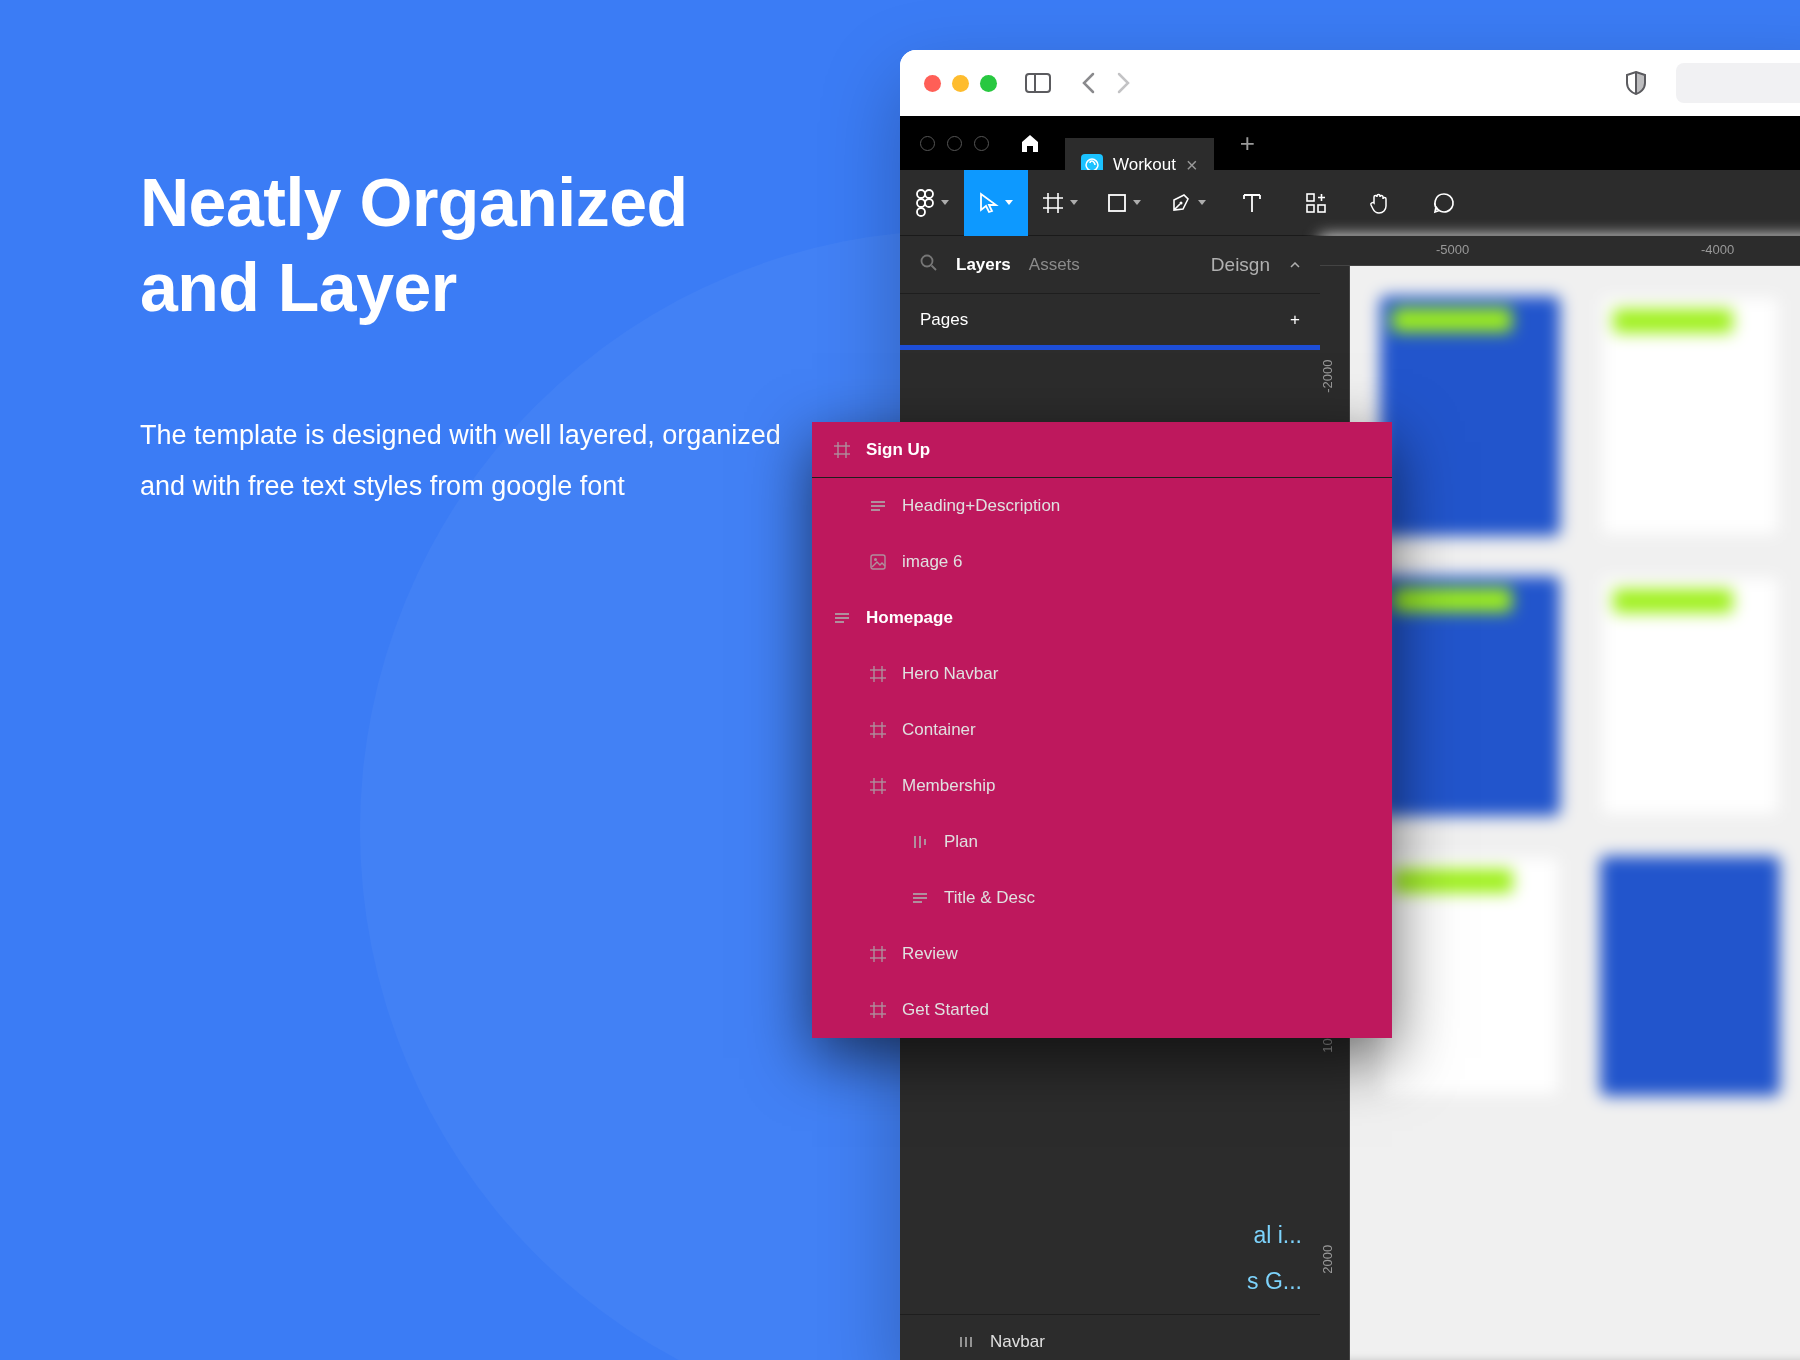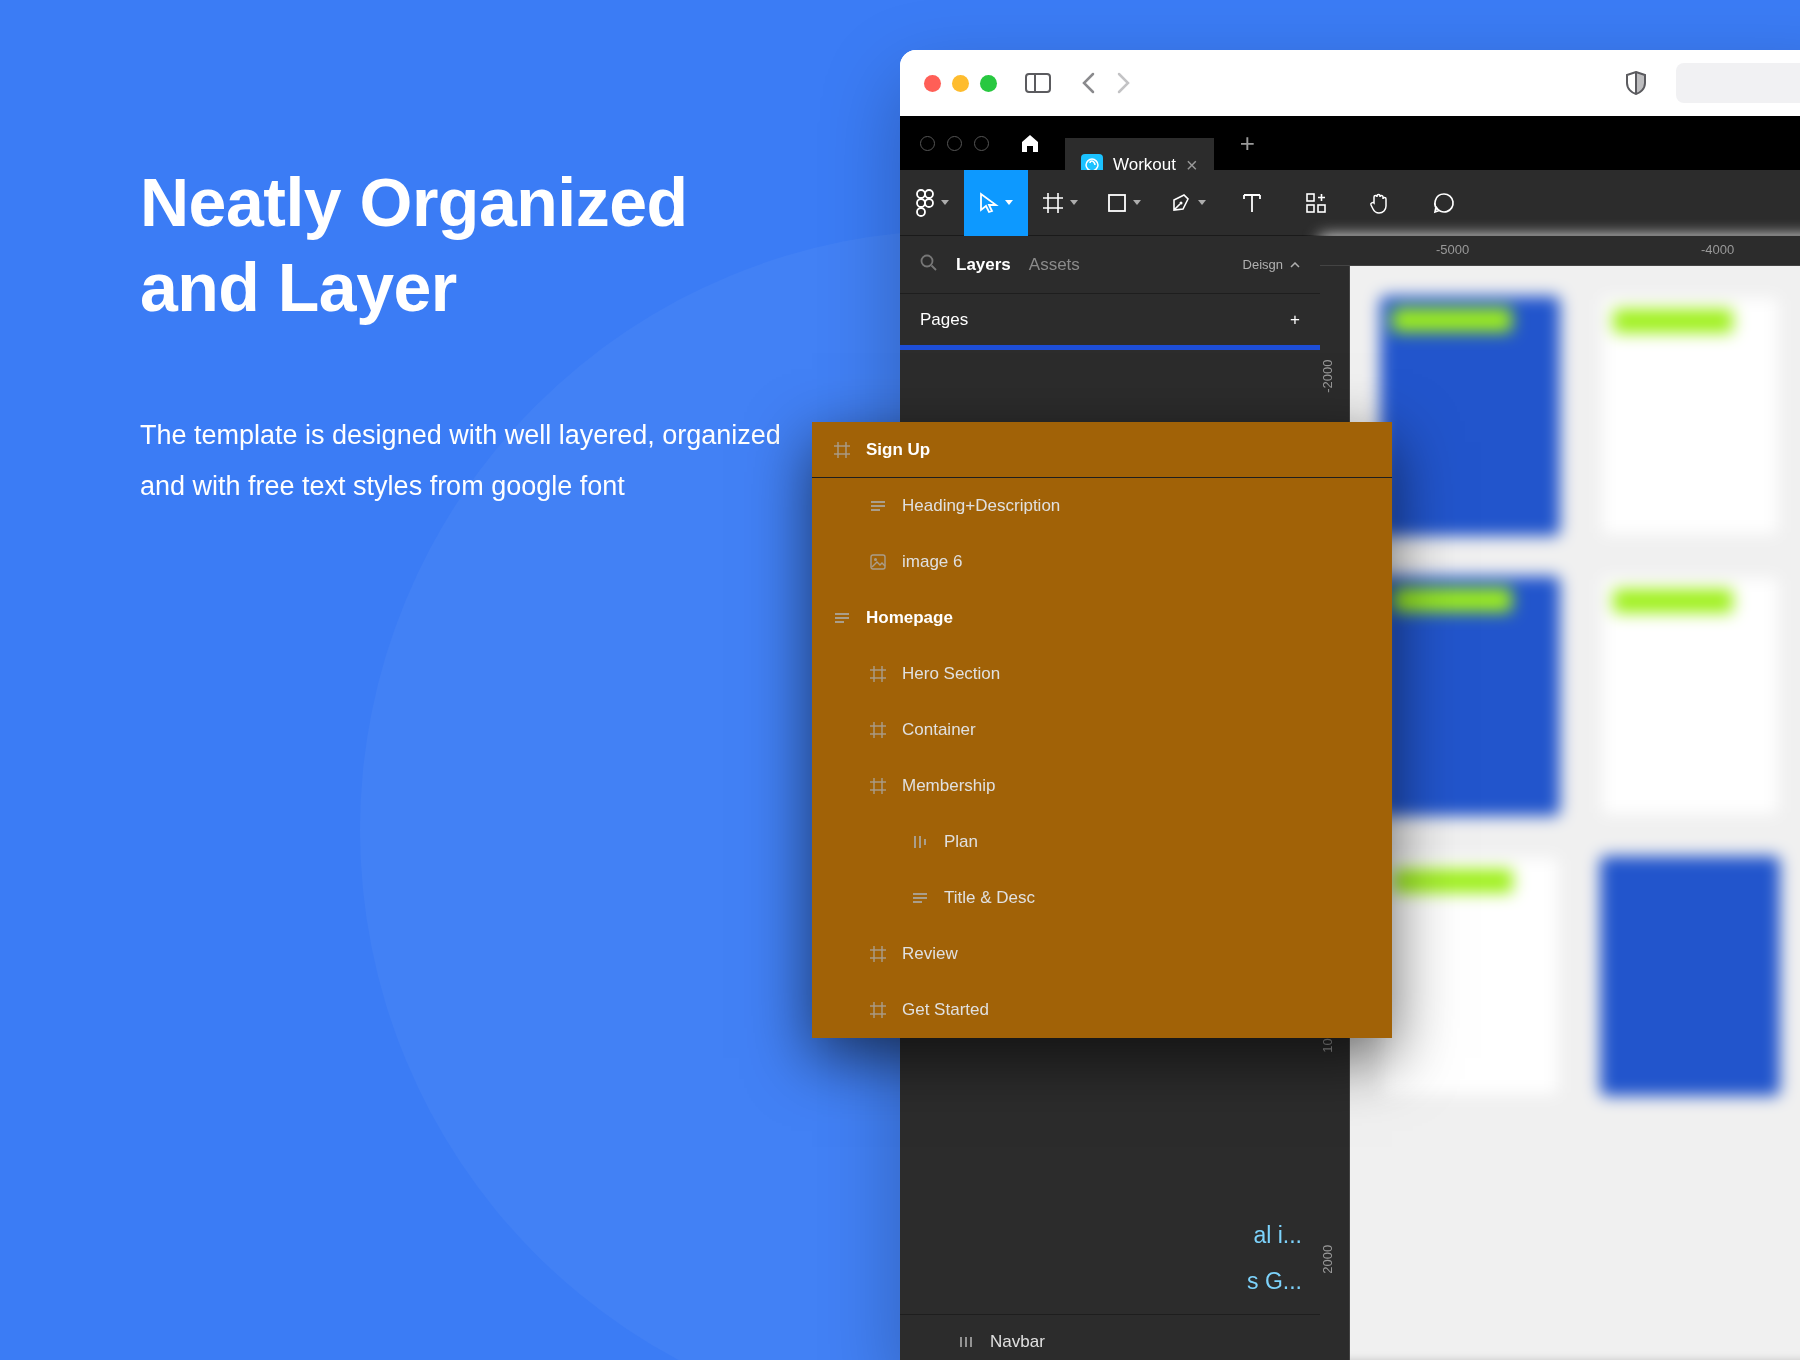--- a/index.html
+++ b/index.html
@@ -154,24 +154,24 @@
       padding: 0 20px;
       gap: 18px;
       border-bottom: 1px solid #1e1e1e;
     }
     .search-ic { opacity: 0.6; }
     .side-tab { font-size: 17px; color: #8b8b8b; cursor: pointer; }
     .side-tab.active { color: #fff; font-weight: 600; }
     .page-select {
       margin-left: auto;
       color: #b0b0b0;
-      font-size: 13px;
-      display: flex;
-      align-items: center;
-      gap: 7px;
+      font-size: 19px;
+      display: flex;
+      align-items: center;
+      gap: 20px;
     }
     .pages-header {
       height: 56px;
       display: flex;
       align-items: center;
       padding: 0 20px;
       justify-content: space-between;
       border-bottom: 5px solid #1d4ed8;
     }
     .pages-header span { font-size: 17px; font-weight: 500; }
@@ -199,21 +199,21 @@
       justify-content: flex-end;
       padding-right: 18px;
       color: #7dd3fc;
       font-size: 23px;
     }
     .floating-panel {
       position: absolute;
       left: 812px;
       top: 422px;
       width: 580px;
-      background: #a16207;
+      background: #be185d;
       box-shadow: 0 20px 60px rgba(0,0,0,0.6);
       z-index: 10;
       color: #fff;
     }
     .canvas {
       flex: 1;
       background: #f0f0f0;
       position: relative;
       filter: blur(8px);
     }
@@ -528,21 +528,21 @@
     </div>
     <div class="layer-row ind-2">
       <span class="layer-icon">
         <svg width="16" height="16" viewBox="0 0 16 16">
           <line x1="4" y1="0" x2="4" y2="16" stroke="#adadad" stroke-width="1.4"></line>
           <line x1="12" y1="0" x2="12" y2="16" stroke="#adadad" stroke-width="1.4"></line>
           <line x1="0" y1="4" x2="16" y2="4" stroke="#adadad" stroke-width="1.4"></line>
           <line x1="0" y1="12" x2="16" y2="12" stroke="#adadad" stroke-width="1.4"></line>
         </svg>
       </span>
-      <span>Hero Section</span>
+      <span>Hero Navbar</span>
     </div>
     <div class="layer-row ind-2">
       <span class="layer-icon">
         <svg width="16" height="16" viewBox="0 0 16 16">
           <line x1="4" y1="0" x2="4" y2="16" stroke="#adadad" stroke-width="1.4"></line>
           <line x1="12" y1="0" x2="12" y2="16" stroke="#adadad" stroke-width="1.4"></line>
           <line x1="0" y1="4" x2="16" y2="4" stroke="#adadad" stroke-width="1.4"></line>
           <line x1="0" y1="12" x2="16" y2="12" stroke="#adadad" stroke-width="1.4"></line>
         </svg>
       </span>

